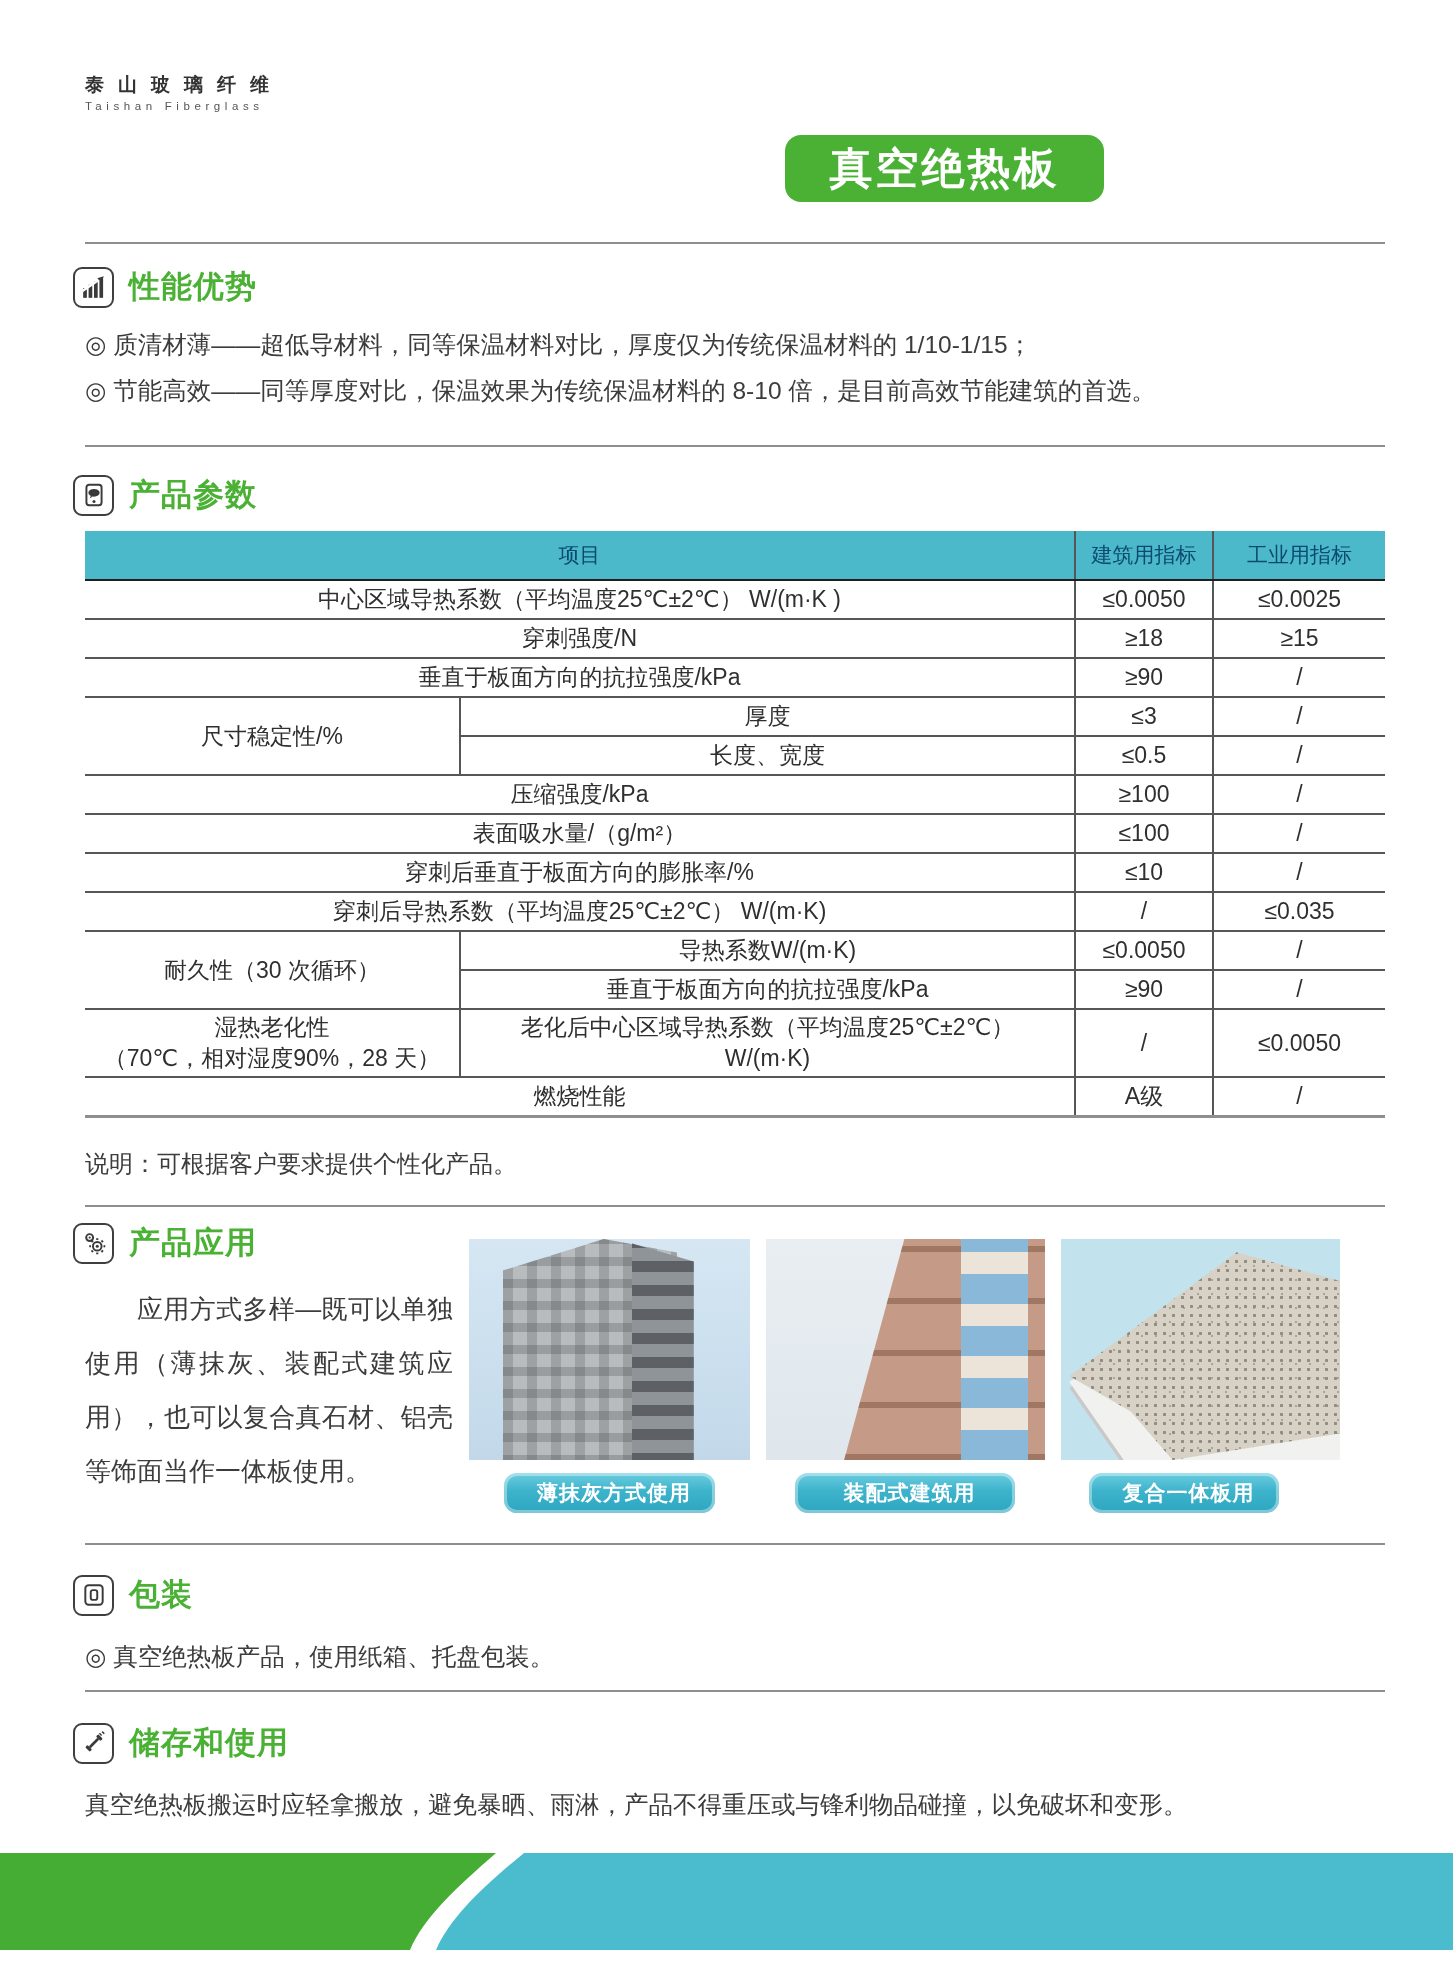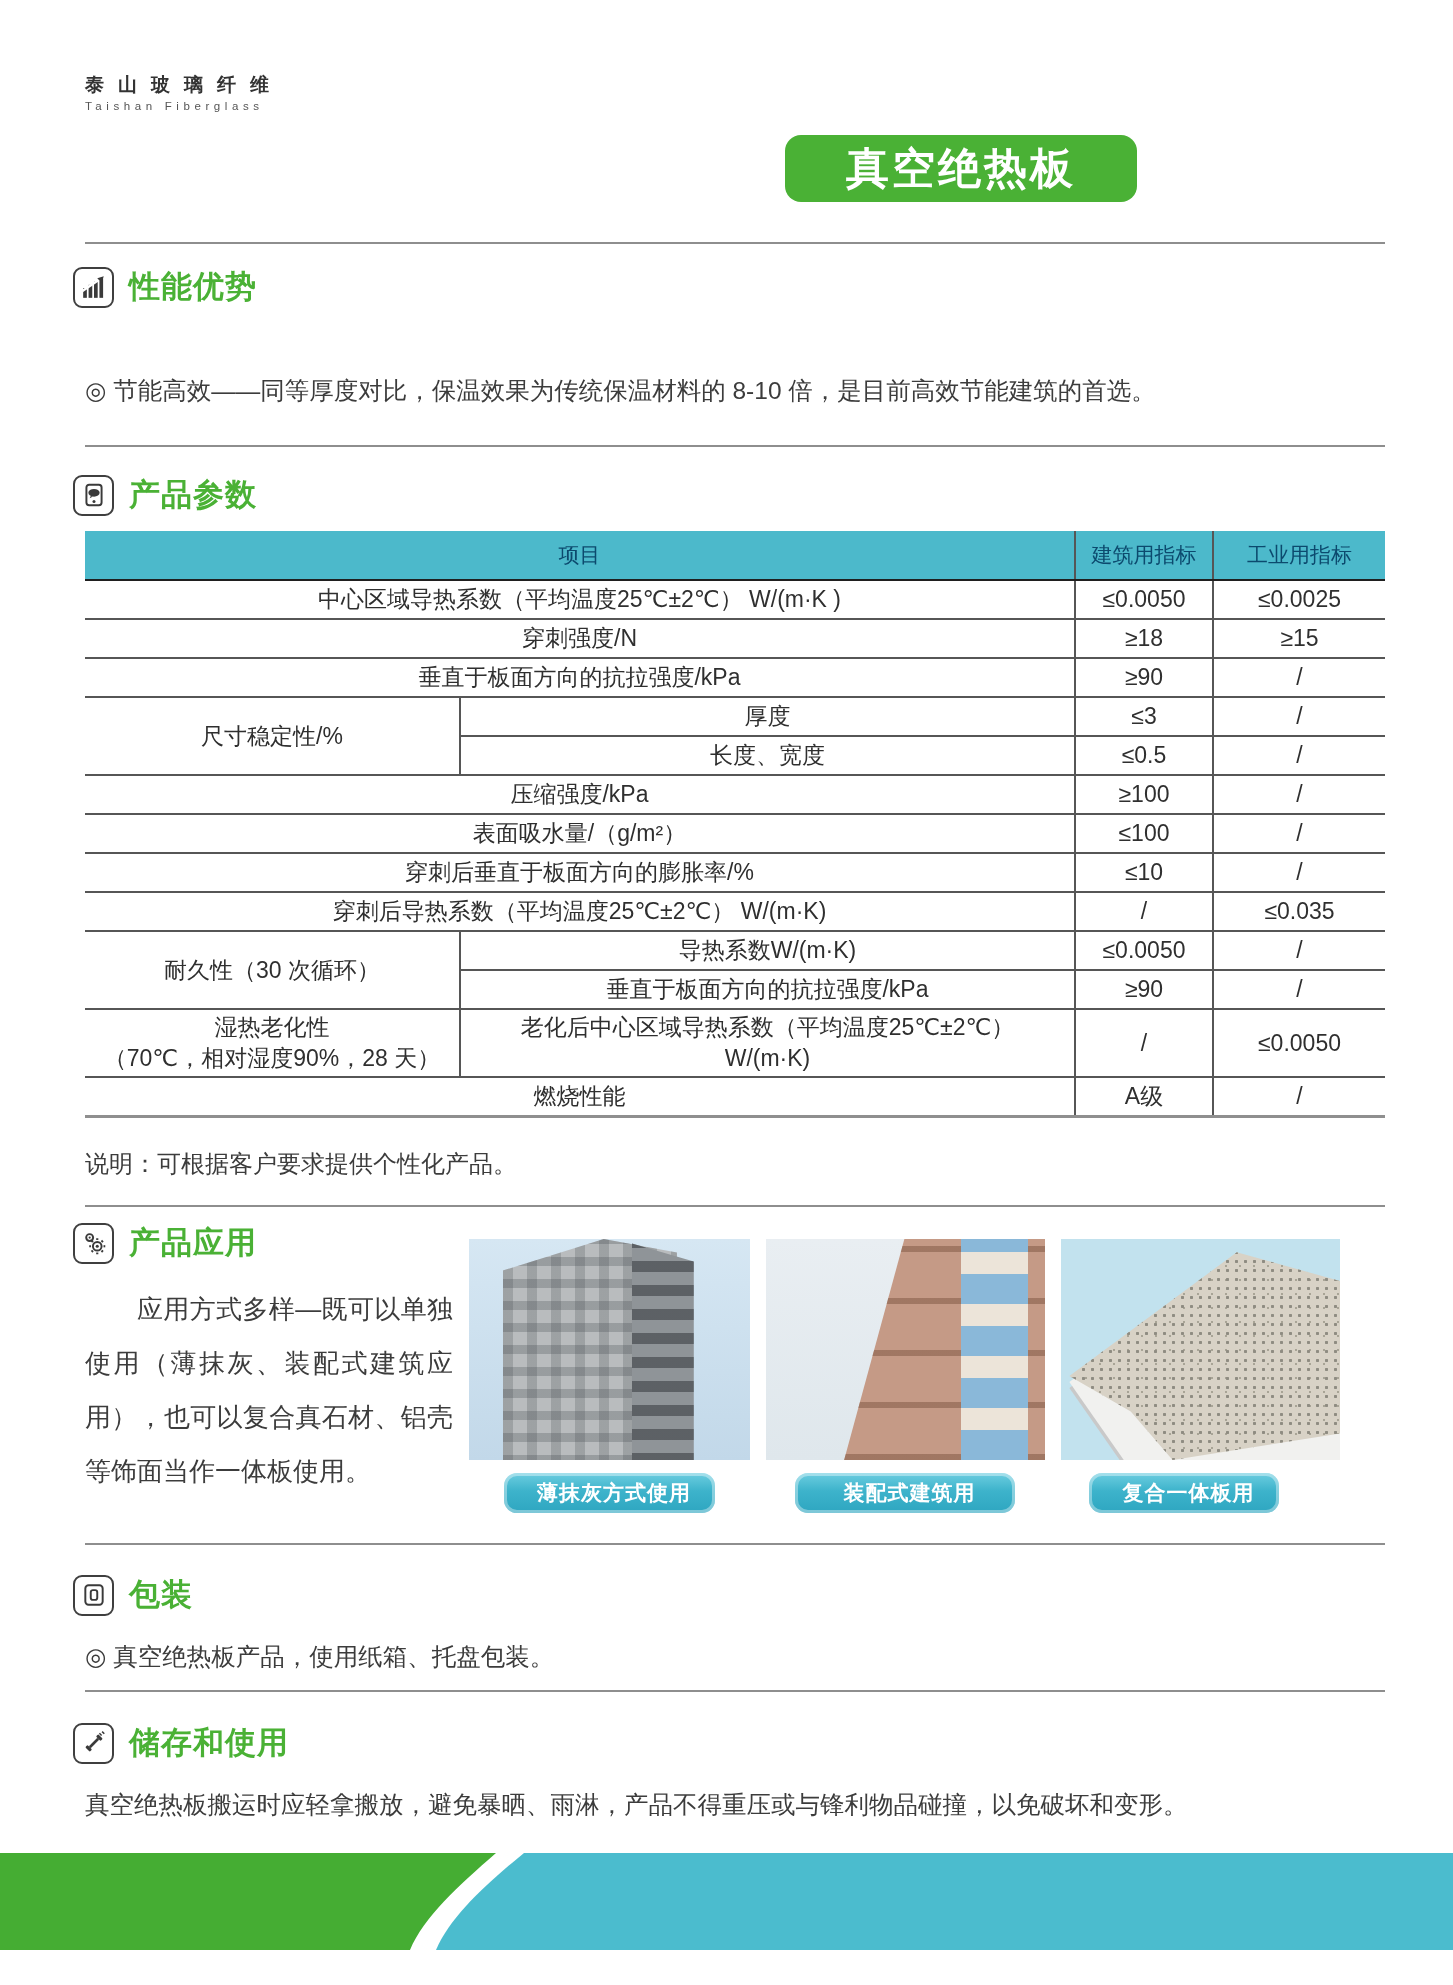--- a/index.html
+++ b/index.html
@@ -10,21 +10,21 @@
   
   .logo{position:absolute;left:85px;top:58px;width:260px;}
   .logo-row{position:relative;font-style:italic;font-weight:800;font-size:82px;line-height:1;letter-spacing:-7px;}
   .lc{color:#35b2de;} .lt{color:#48b135;} .lg{color:#35b2de;}
   .stripes{display:inline-block;width:46px;height:56px;margin-left:4px;vertical-align:18px;
     background:repeating-linear-gradient(180deg,#bfe3f5 0 5px,#ffffff 5px 10px);
     clip-path:polygon(28% 0,100% 0,72% 100%,0 100%);}
   .reg{position:absolute;top:-6px;right:-26px;font-style:normal;font-weight:400;font-size:24px;color:#1c1c1c;letter-spacing:0;}
   .logo-cn{margin-top:14px;font-size:19px;font-weight:700;color:#333;letter-spacing:14px;white-space:nowrap;}
   .logo-en{margin-top:2px;font-size:11.5px;color:#555;letter-spacing:4.6px;white-space:nowrap;}
-  .banner{position:absolute;left:785px;top:135px;width:352px;height:67px;border-radius:16px;
+  .banner{position:absolute;left:785px;top:135px;width:319px;height:67px;border-radius:16px;
     background:#4ab135;display:flex;align-items:center;justify-content:center;}
   .banner span{color:#fff;font-size:43px;font-weight:700;letter-spacing:3px;}
   
   .rule{position:absolute;left:85px;width:1300px;height:2px;background:#8e8e8e;}
   
   .sec-h{position:absolute;left:73px;display:flex;align-items:center;gap:15px;}
   .icon-box{width:41px;height:41px;border:2.5px solid #3f3f3f;border-radius:9px;box-sizing:border-box;
     display:flex;align-items:center;justify-content:center;background:#fff;}
   .icon-box svg{display:block;}
   .sec-title{font-size:31px;font-weight:600;color:#4ab135;letter-spacing:1px;}
@@ -104,20 +104,21 @@
             <rect x="7" y="10" width="3.4" height="12"></rect>
             <rect x="12" y="7" width="3.4" height="15"></rect>
             <rect x="17" y="4" width="3.4" height="18"></rect>
           </g>
         <path d="M1 16 L17 5" stroke="#ffffff" stroke-width="2.2" fill="none"></path>
         <polygon points="21,2 15,4 19,8" fill="#3a3a3a"></polygon>
       </svg>
     </span>
     <span class="sec-title">性能优势</span>
   </div>
+  <div class="bullet" style="top:328px">◎ 质清材薄——超低导材料，同等保温材料对比，厚度仅为传统保温材料的 1/10-1/15；</div>
   <div class="bullet" style="top:374px">◎ 节能高效——同等厚度对比，保温效果为传统保温材料的 8-10 倍，是目前高效节能建筑的首选。</div>
 
   <div class="sec-h" style="top:474px">
     <span class="icon-box">
       <svg width="26" height="26" viewBox="0 0 24 24" fill="none" stroke="#3a3a3a" stroke-width="1.8">
         <rect x="5" y="2.5" width="14" height="19" rx="2.5"></rect>
         <ellipse cx="12" cy="10" rx="5.2" ry="3.6" fill="#3a3a3a" stroke="none"></ellipse>
         <path d="M9 13 L8 15 L11 13.4" fill="#3a3a3a" stroke="none"></path>
         <circle cx="12" cy="18" r="1.4" fill="#3a3a3a" stroke="none"></circle>
       </svg>

